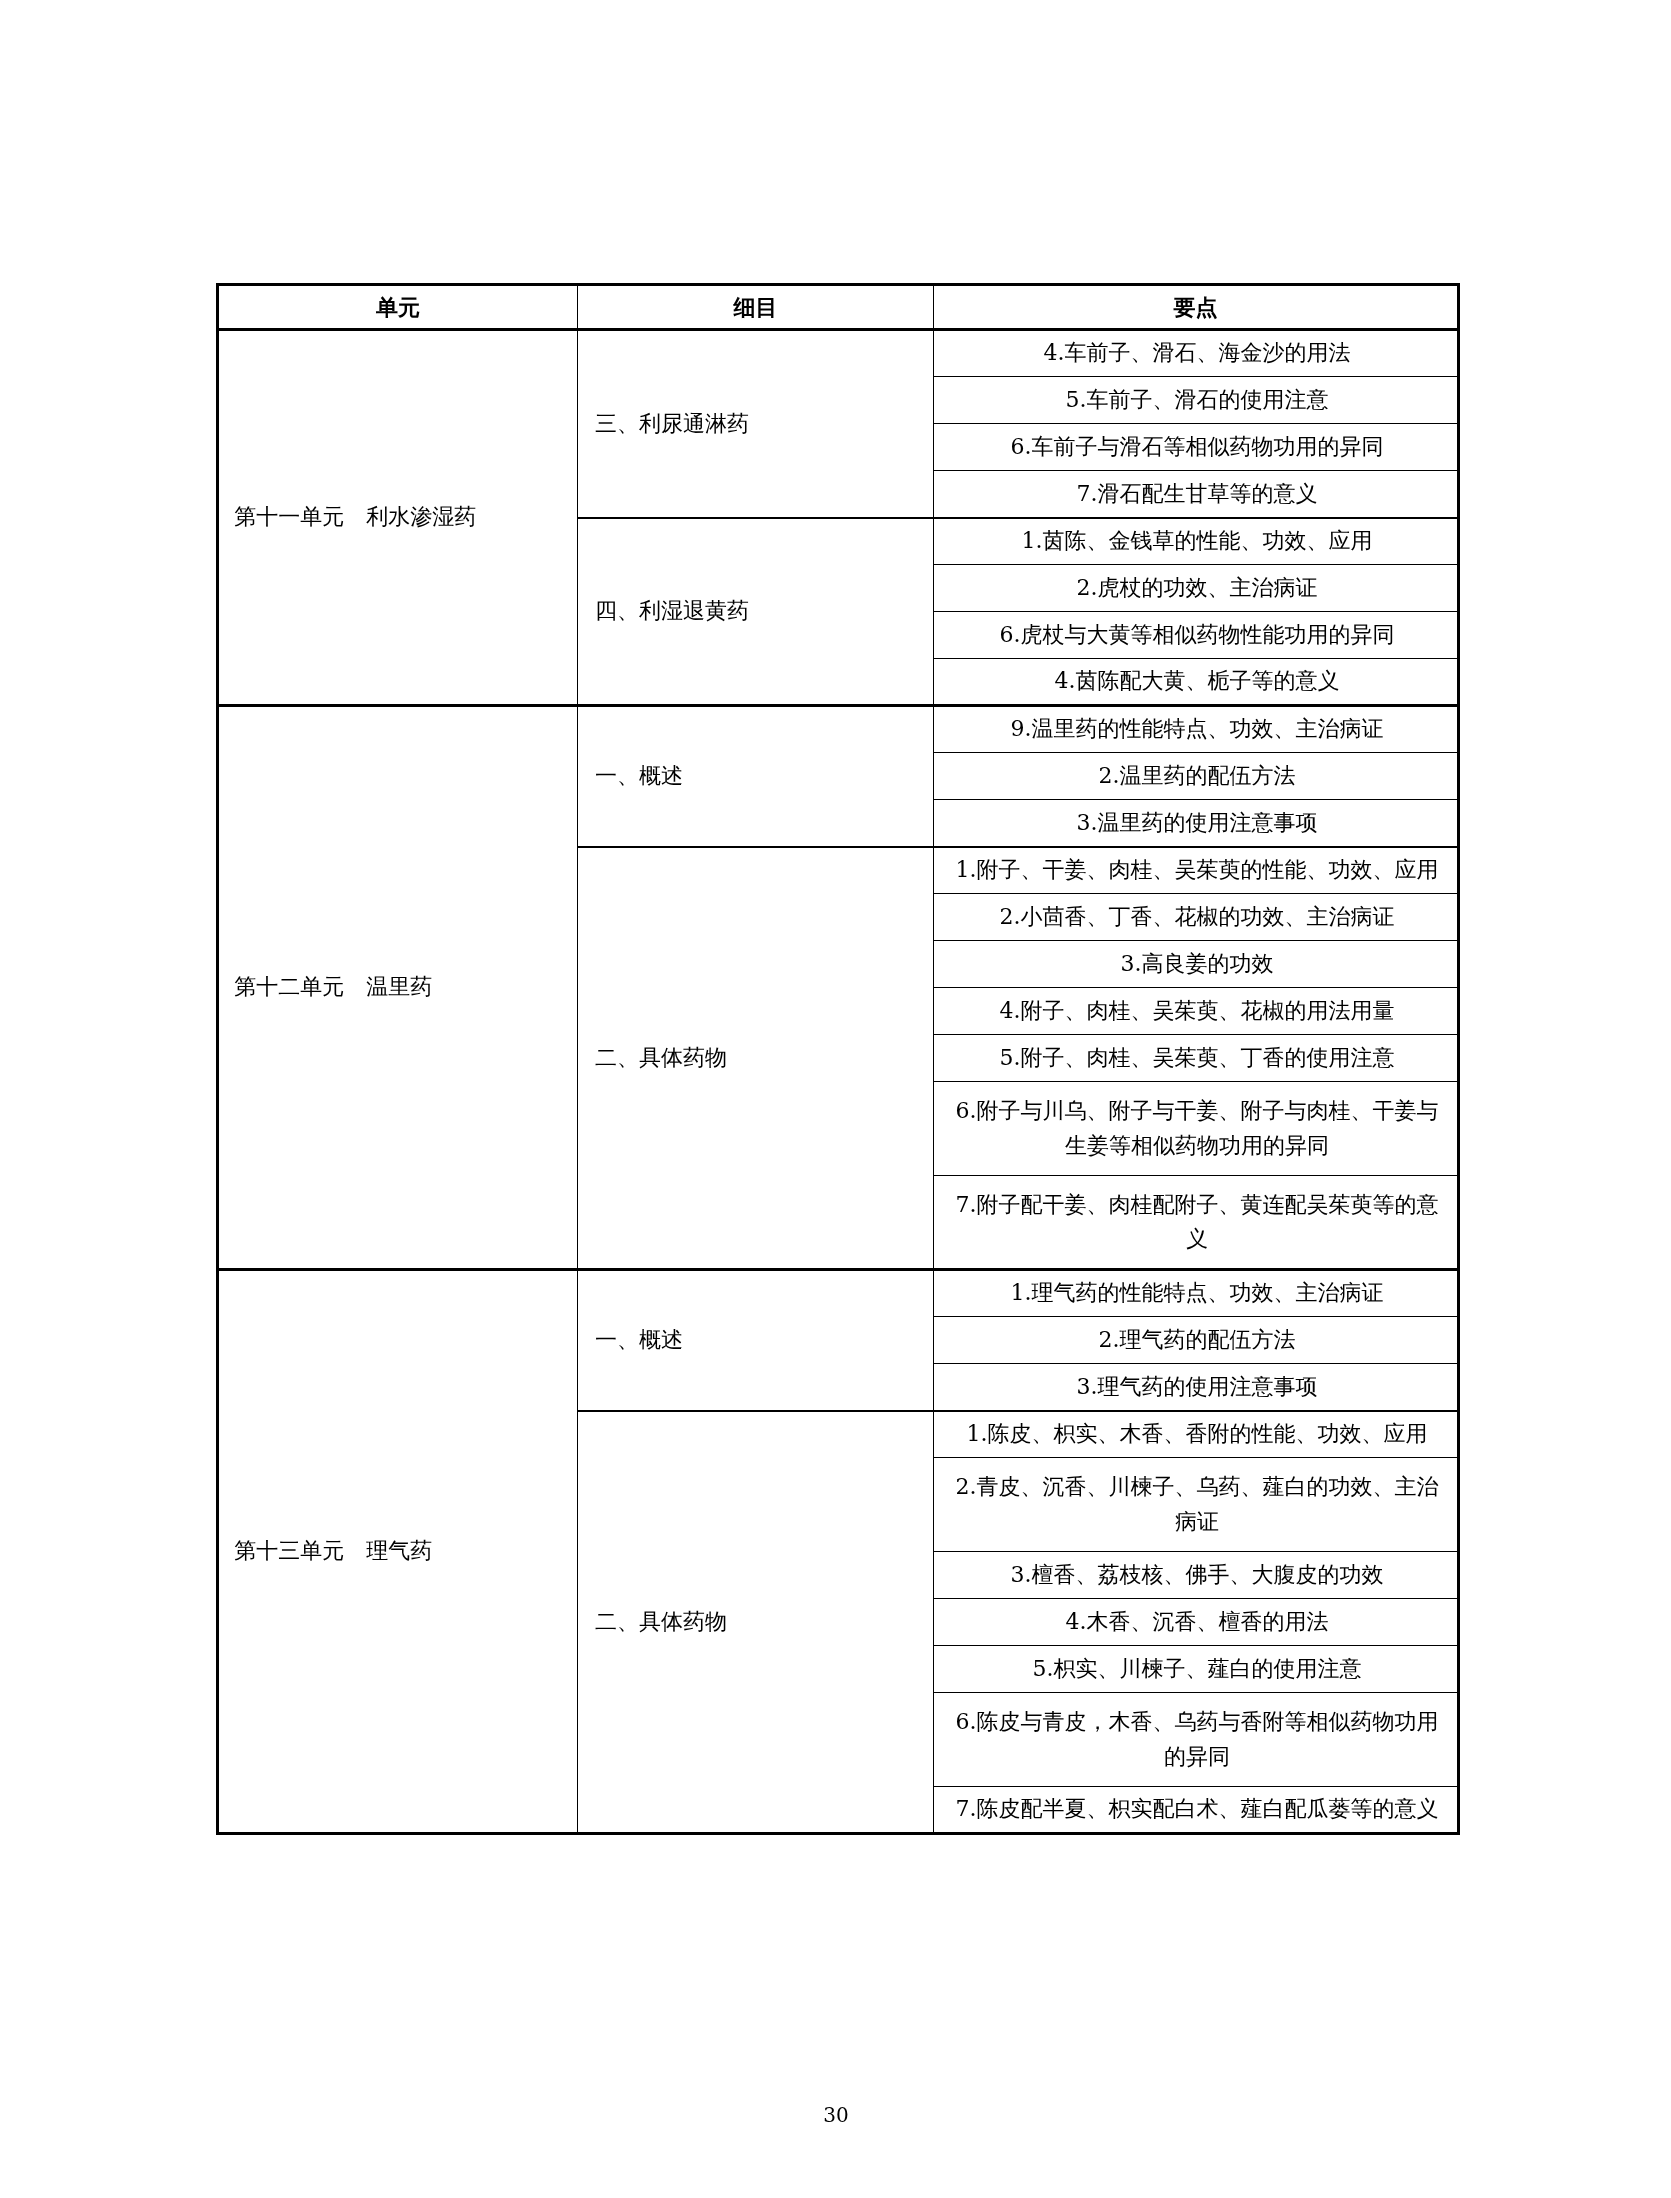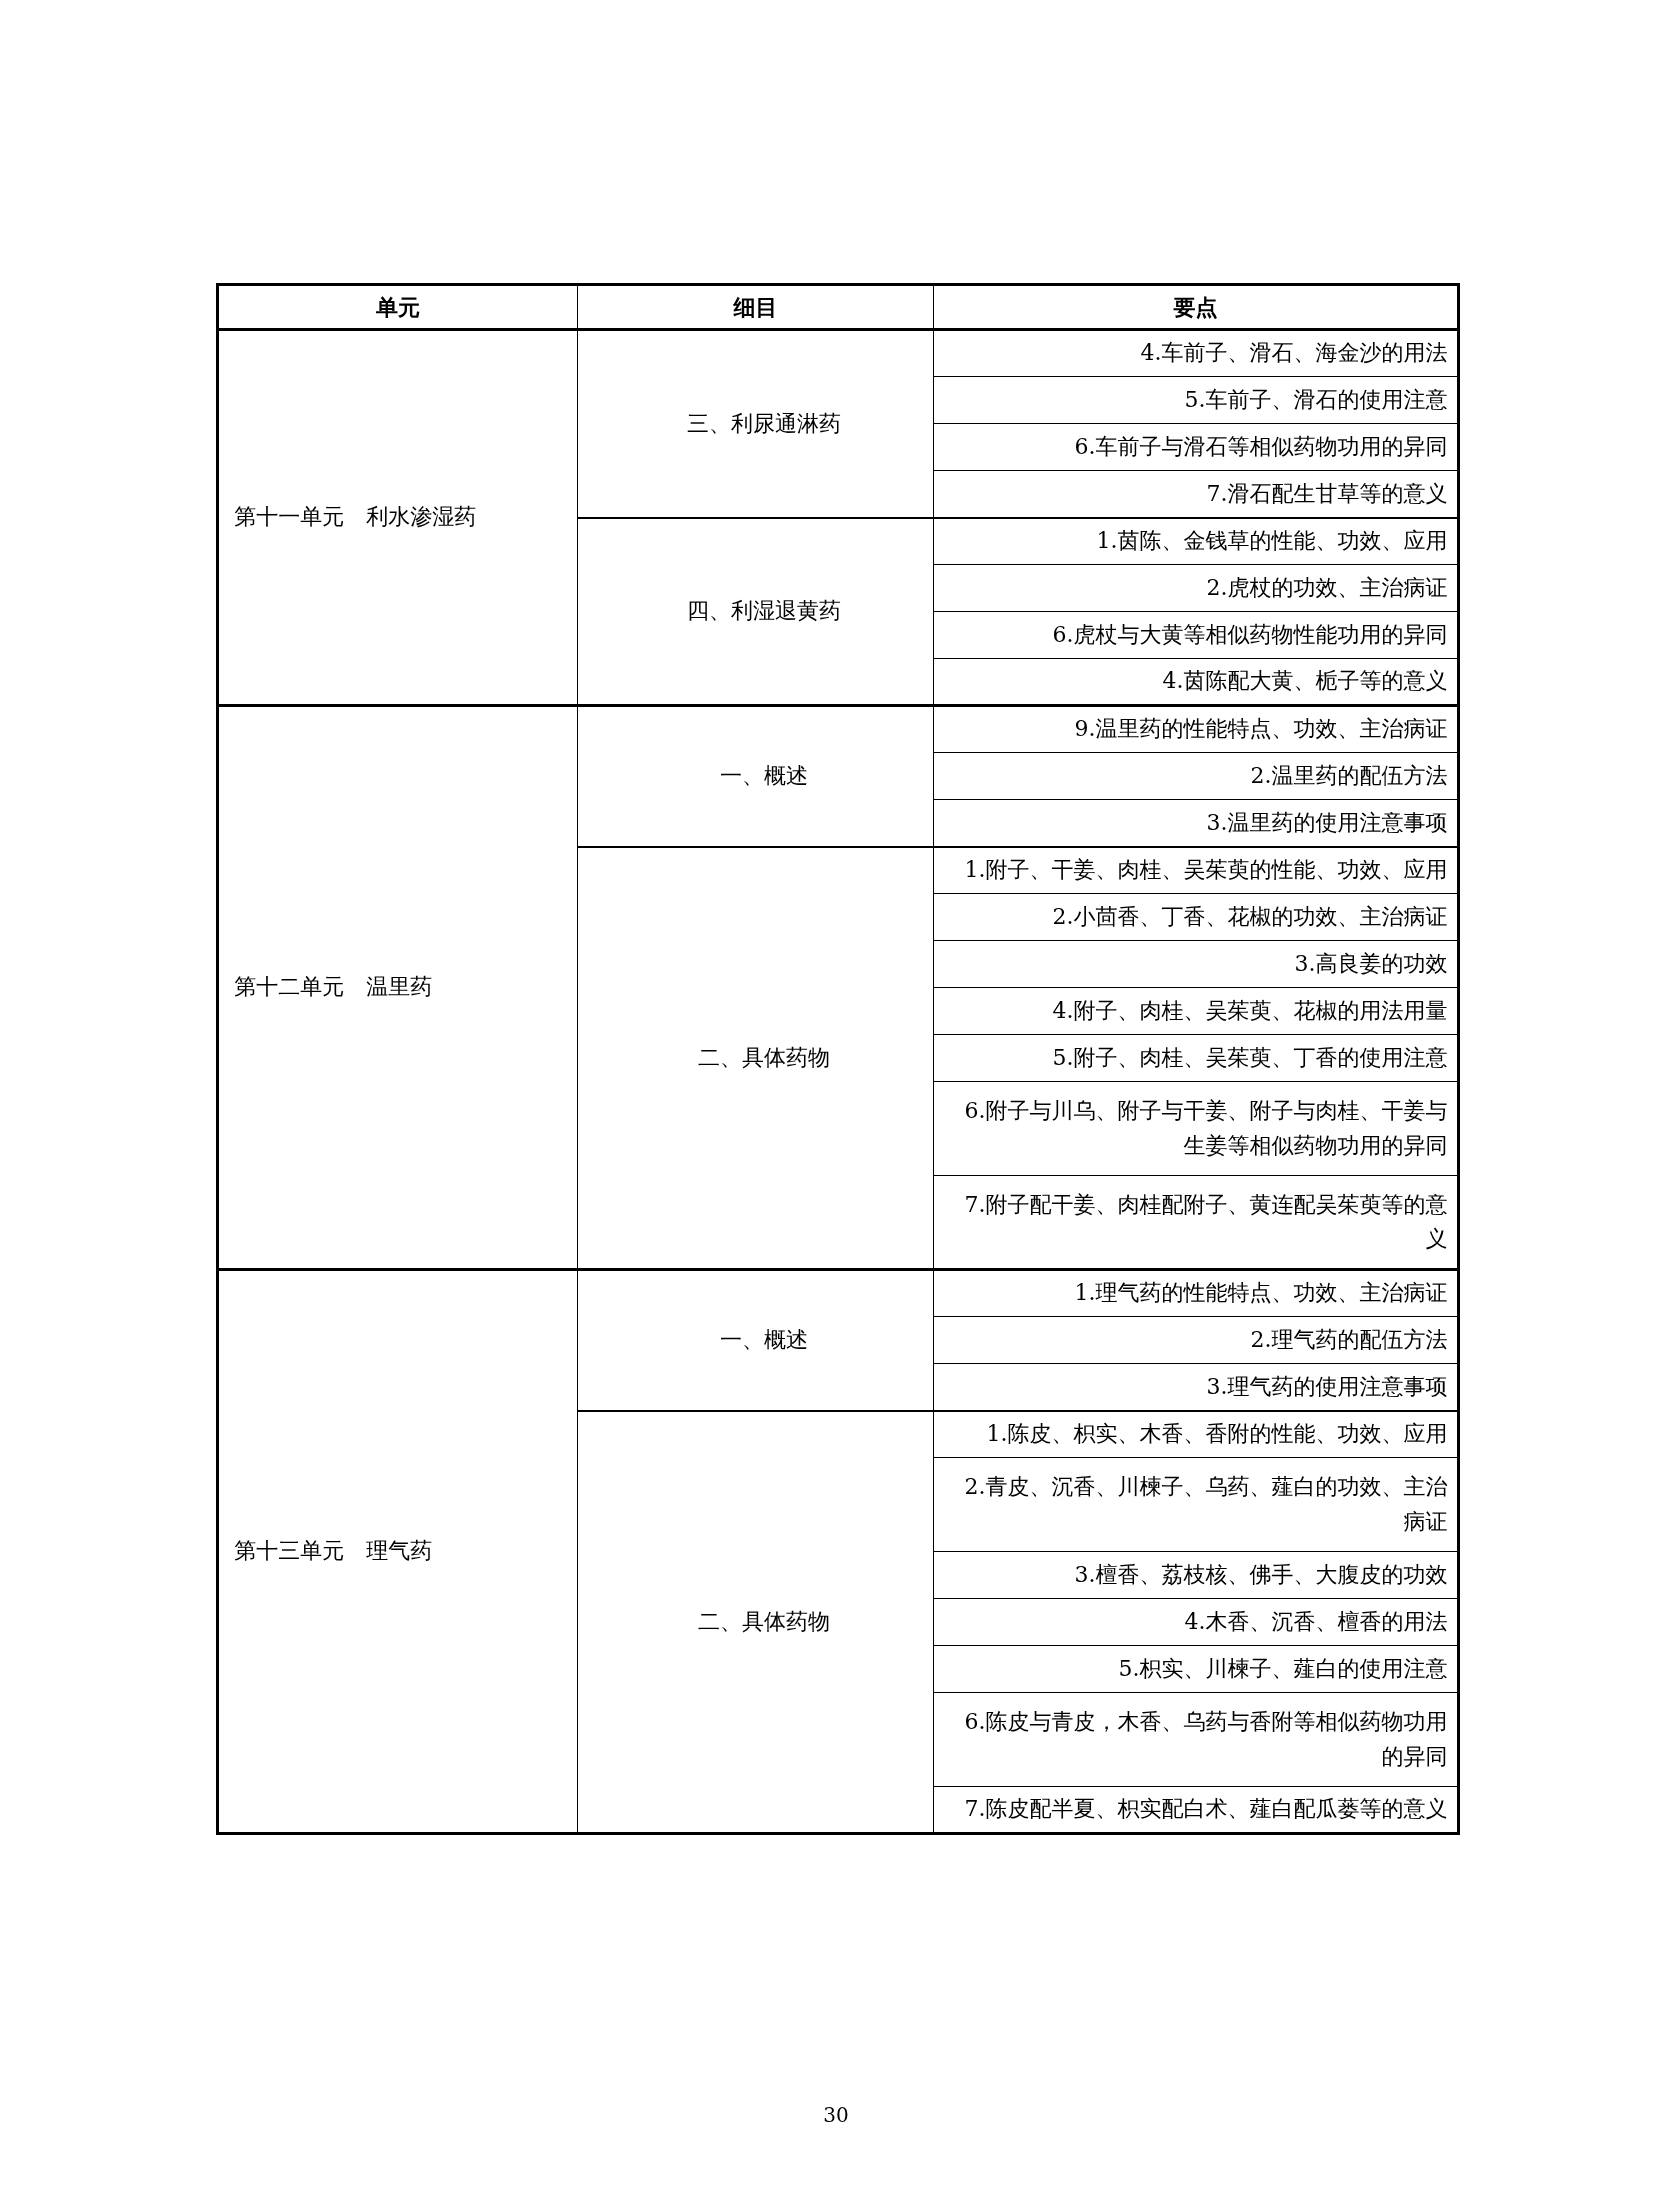--- a/index.html
+++ b/index.html
@@ -31,22 +31,22 @@
   .syllabus-table thead tr { height: 45px; }
   .syllabus-table thead th {
     font-weight: bold;
     border-bottom-width: 2.9px;
   }
   .syllabus-table tbody tr { height: 47px; }
   .syllabus-table tbody tr.tall { height: 94px; }
   tr.unit-start > td { border-top-width: 3.8px; }
   tr.sub-start  > td { border-top-width: 2.9px; }
   td.unit-cell  { padding-left: 15.3px; padding-right: 3px; text-align: left; }
-  td.sub-cell   { padding-left: 17px; padding-right: 0; text-align: center; font-family: Liberation Serif, serif; }
-  td.point-cell { padding-left: 12.4px; padding-right: 9.6px; text-align: right; }
+  td.sub-cell   { padding-left: 17px; padding-right: 0; text-align: left; font-family: Liberation Serif, serif; }
+  td.point-cell { padding-left: 12.4px; padding-right: 9.6px; text-align: center; }
   .page-number {
     position: absolute;
     top: 2103px;
     left: 0;
     width: 100%;
     text-align: center;
     font-size: 20px;
   }
 </style>
 </head>

